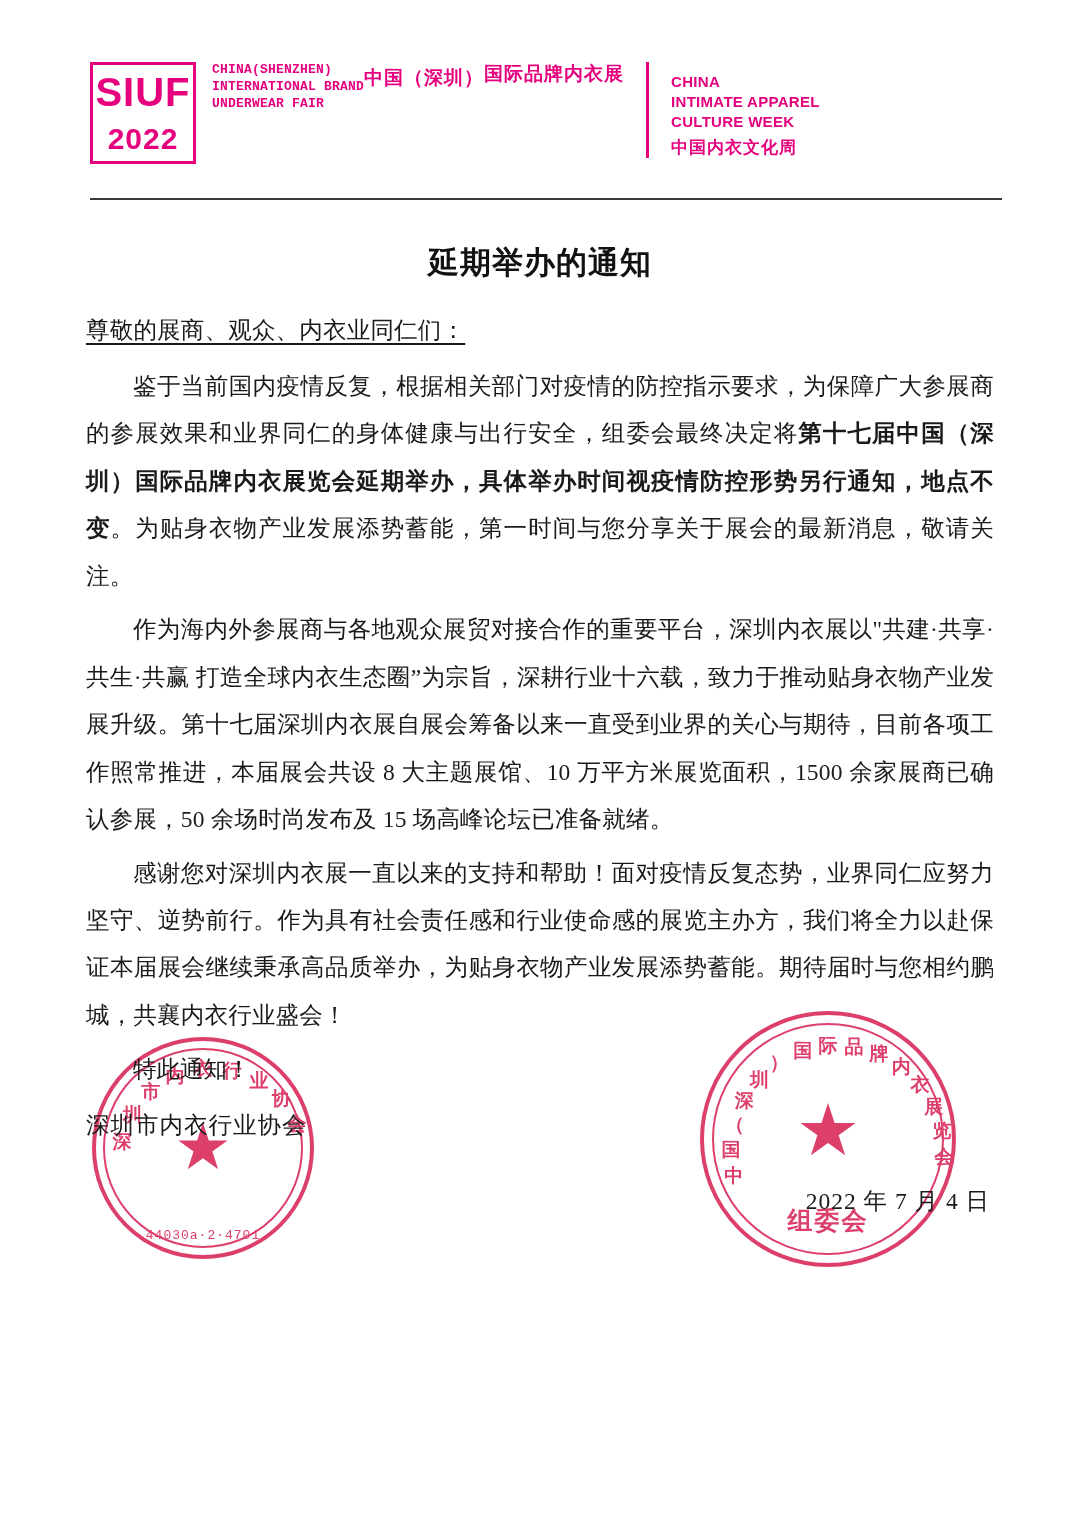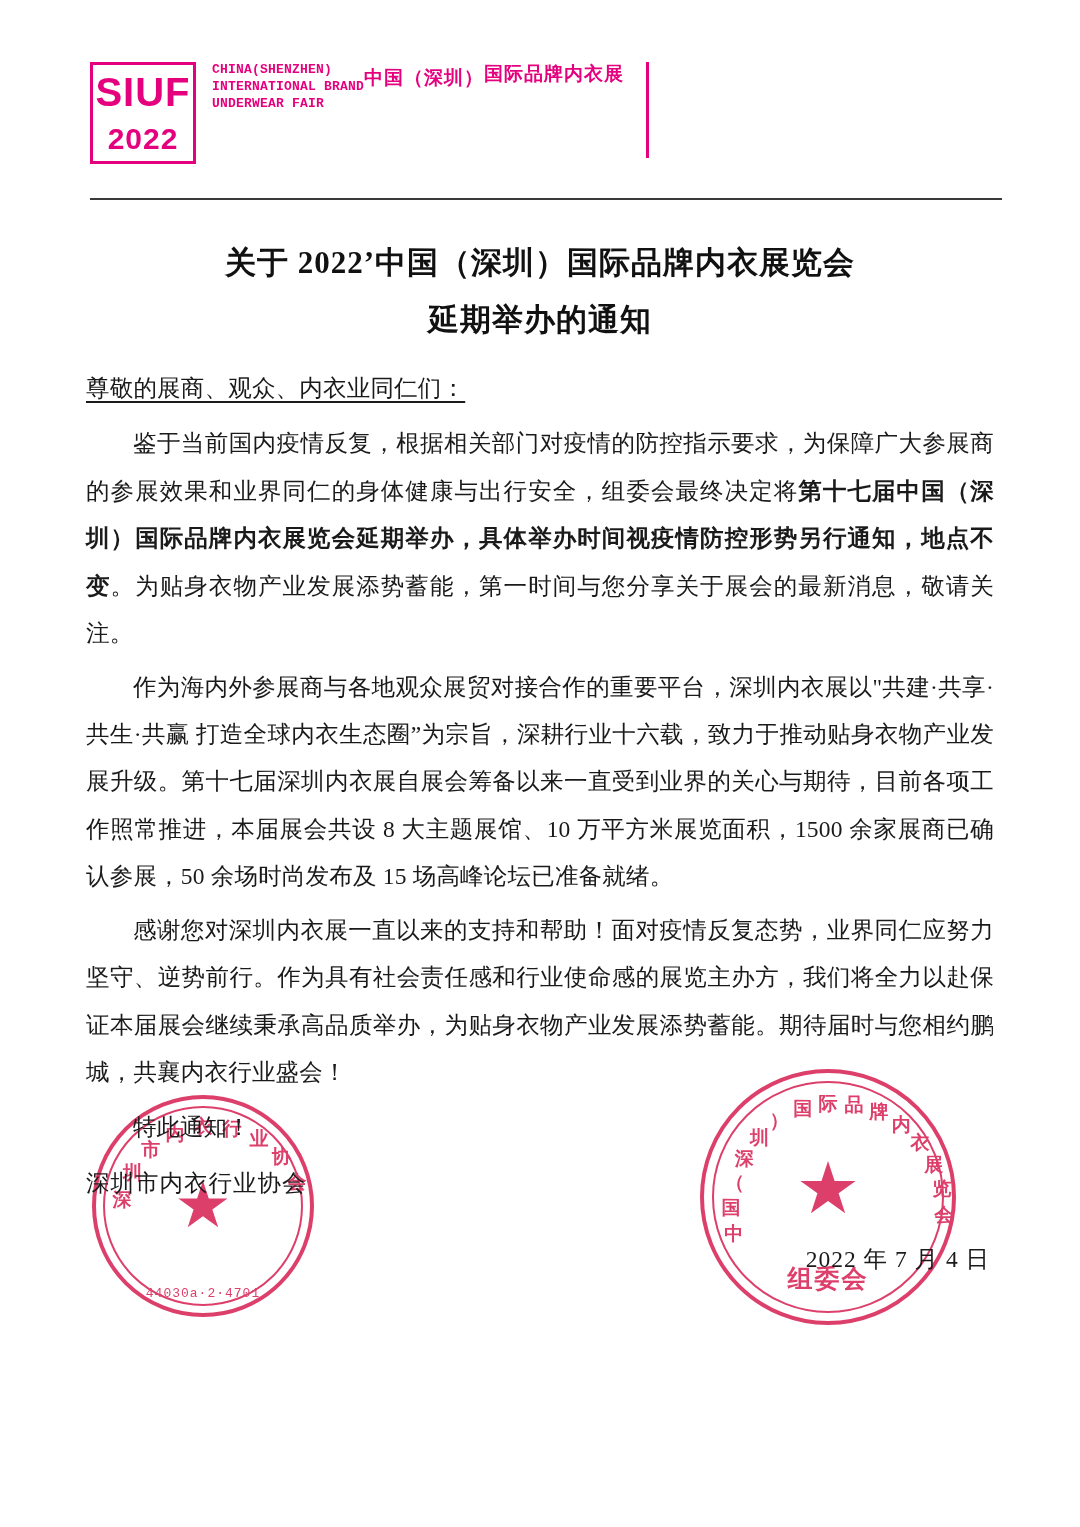--- a/index.html
+++ b/index.html
@@ -291,26 +291,31 @@
         <div class="year">2022</div>
       </div>
       <div class="logo-text-1">
         <div class="eng" style="white-space:pre-line;">CHINA(SHENZHEN)
 INTERNATIONAL BRAND
 UNDERWEAR FAIR</div>
         <div class="cn">中国（深圳）</div>
         <div class="cn" style="margin-top:1px;">国际品牌内衣展</div>
       </div>
       <div class="logo-sep"></div>
+      <div class="logo-text-2">
+        <div class="eng" style="white-space:pre-line;">CHINA
+INTIMATE APPAREL
+CULTURE WEEK</div>
+        <div class="cn">中国内衣文化周</div>
+      </div>
     </div>
   </div>
   <div class="header-rule"></div>
 
   <div class="title-block">
-    <div>关于 2022’中国（深圳）国际品牌内衣展览会</div>
     <div>延期举办的通知</div>
   </div>
 
   <div class="body-block">
     <div>
       <span class="salutation">尊敬的展商、观众、内衣业同仁们：</span>
     </div>
 
     <p class="para"><span>鉴于当前国内疫情反复，根据相关部门对疫情的防控指示要求，为保障广大参展商的参展效果和业界同仁的身体健康与出行安全，组委会最终决定将</span><span class="bold">第十七届中国（深圳）国际品牌内衣展览会延期举办，具体举办时间视疫情防控形势另行通知，地点不变</span><span>。为贴身衣物产业发展添势蓄能，第一时间与您分享关于展会的最新消息，敬请关注。</span></p>
 

